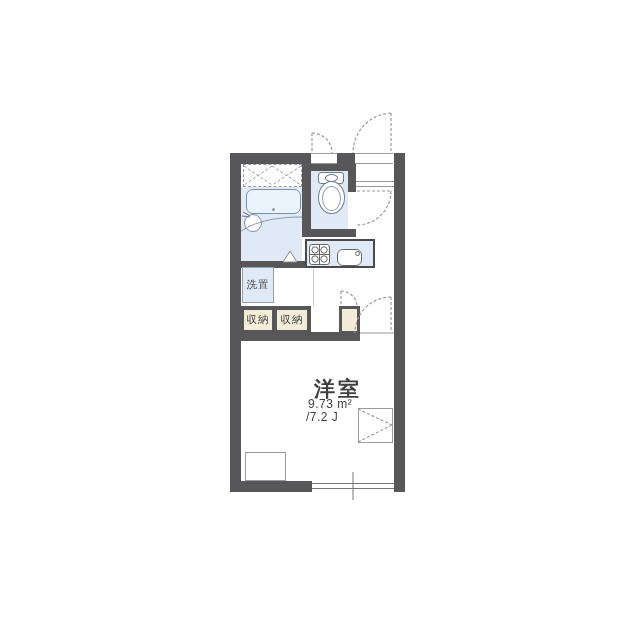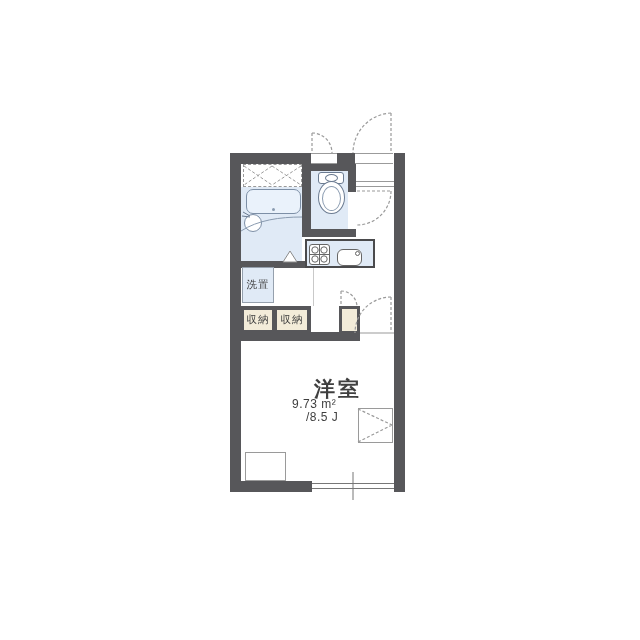--- a/index.html
+++ b/index.html
@@ -72,22 +72,22 @@
 <div class="abs" style="left:342px;top:309px;width:15px;height:22px;background:var(--closet);"></div>
 
 <div class="abs" style="left:313px;top:268px;width:1px;height:38px;background:#c9c9c9;"></div>
 
 <div class="abs thin" style="left:245px;top:452px;width:41px;height:29px;"></div>
 <div class="abs thin" style="left:358px;top:408px;width:35px;height:35px;"></div>
 
 <div class="abs" style="left:312px;top:481px;width:82px;height:11px;background:#fff;"></div>
 
 <div class="lbl room-title" style="left:306px;top:375px;width:64px;">洋室</div>
-<div class="lbl room-area" style="left:292px;top:397px;width:60px;">9.73 m²</div>
-<div class="lbl room-area" style="left:306px;top:410px;width:60px;">/8.5 J</div>
+<div class="lbl room-area" style="left:308px;top:397px;width:60px;">9.73 m²</div>
+<div class="lbl room-area" style="left:306px;top:410px;width:60px;">/7.2 J</div>
 
 <svg class="overlay" width="640" height="640" viewBox="0 0 640 640">
 
   <g stroke="#9a9a9a" stroke-width="1" stroke-dasharray="3,2" fill="none">
     <path d="M244,166 L272,185 M272,166 L244,185 M272,166 L301,185 M301,166 L272,185"></path>
   </g>
 
   <path d="M241,231 C258,220 280,217 302,217" stroke="#8a9bb0" stroke-width="1" fill="none"></path>
   <path d="M243,212 l7,4 M242,216 l8,1" stroke="#6b7b91" stroke-width="1" fill="none"></path>
 

